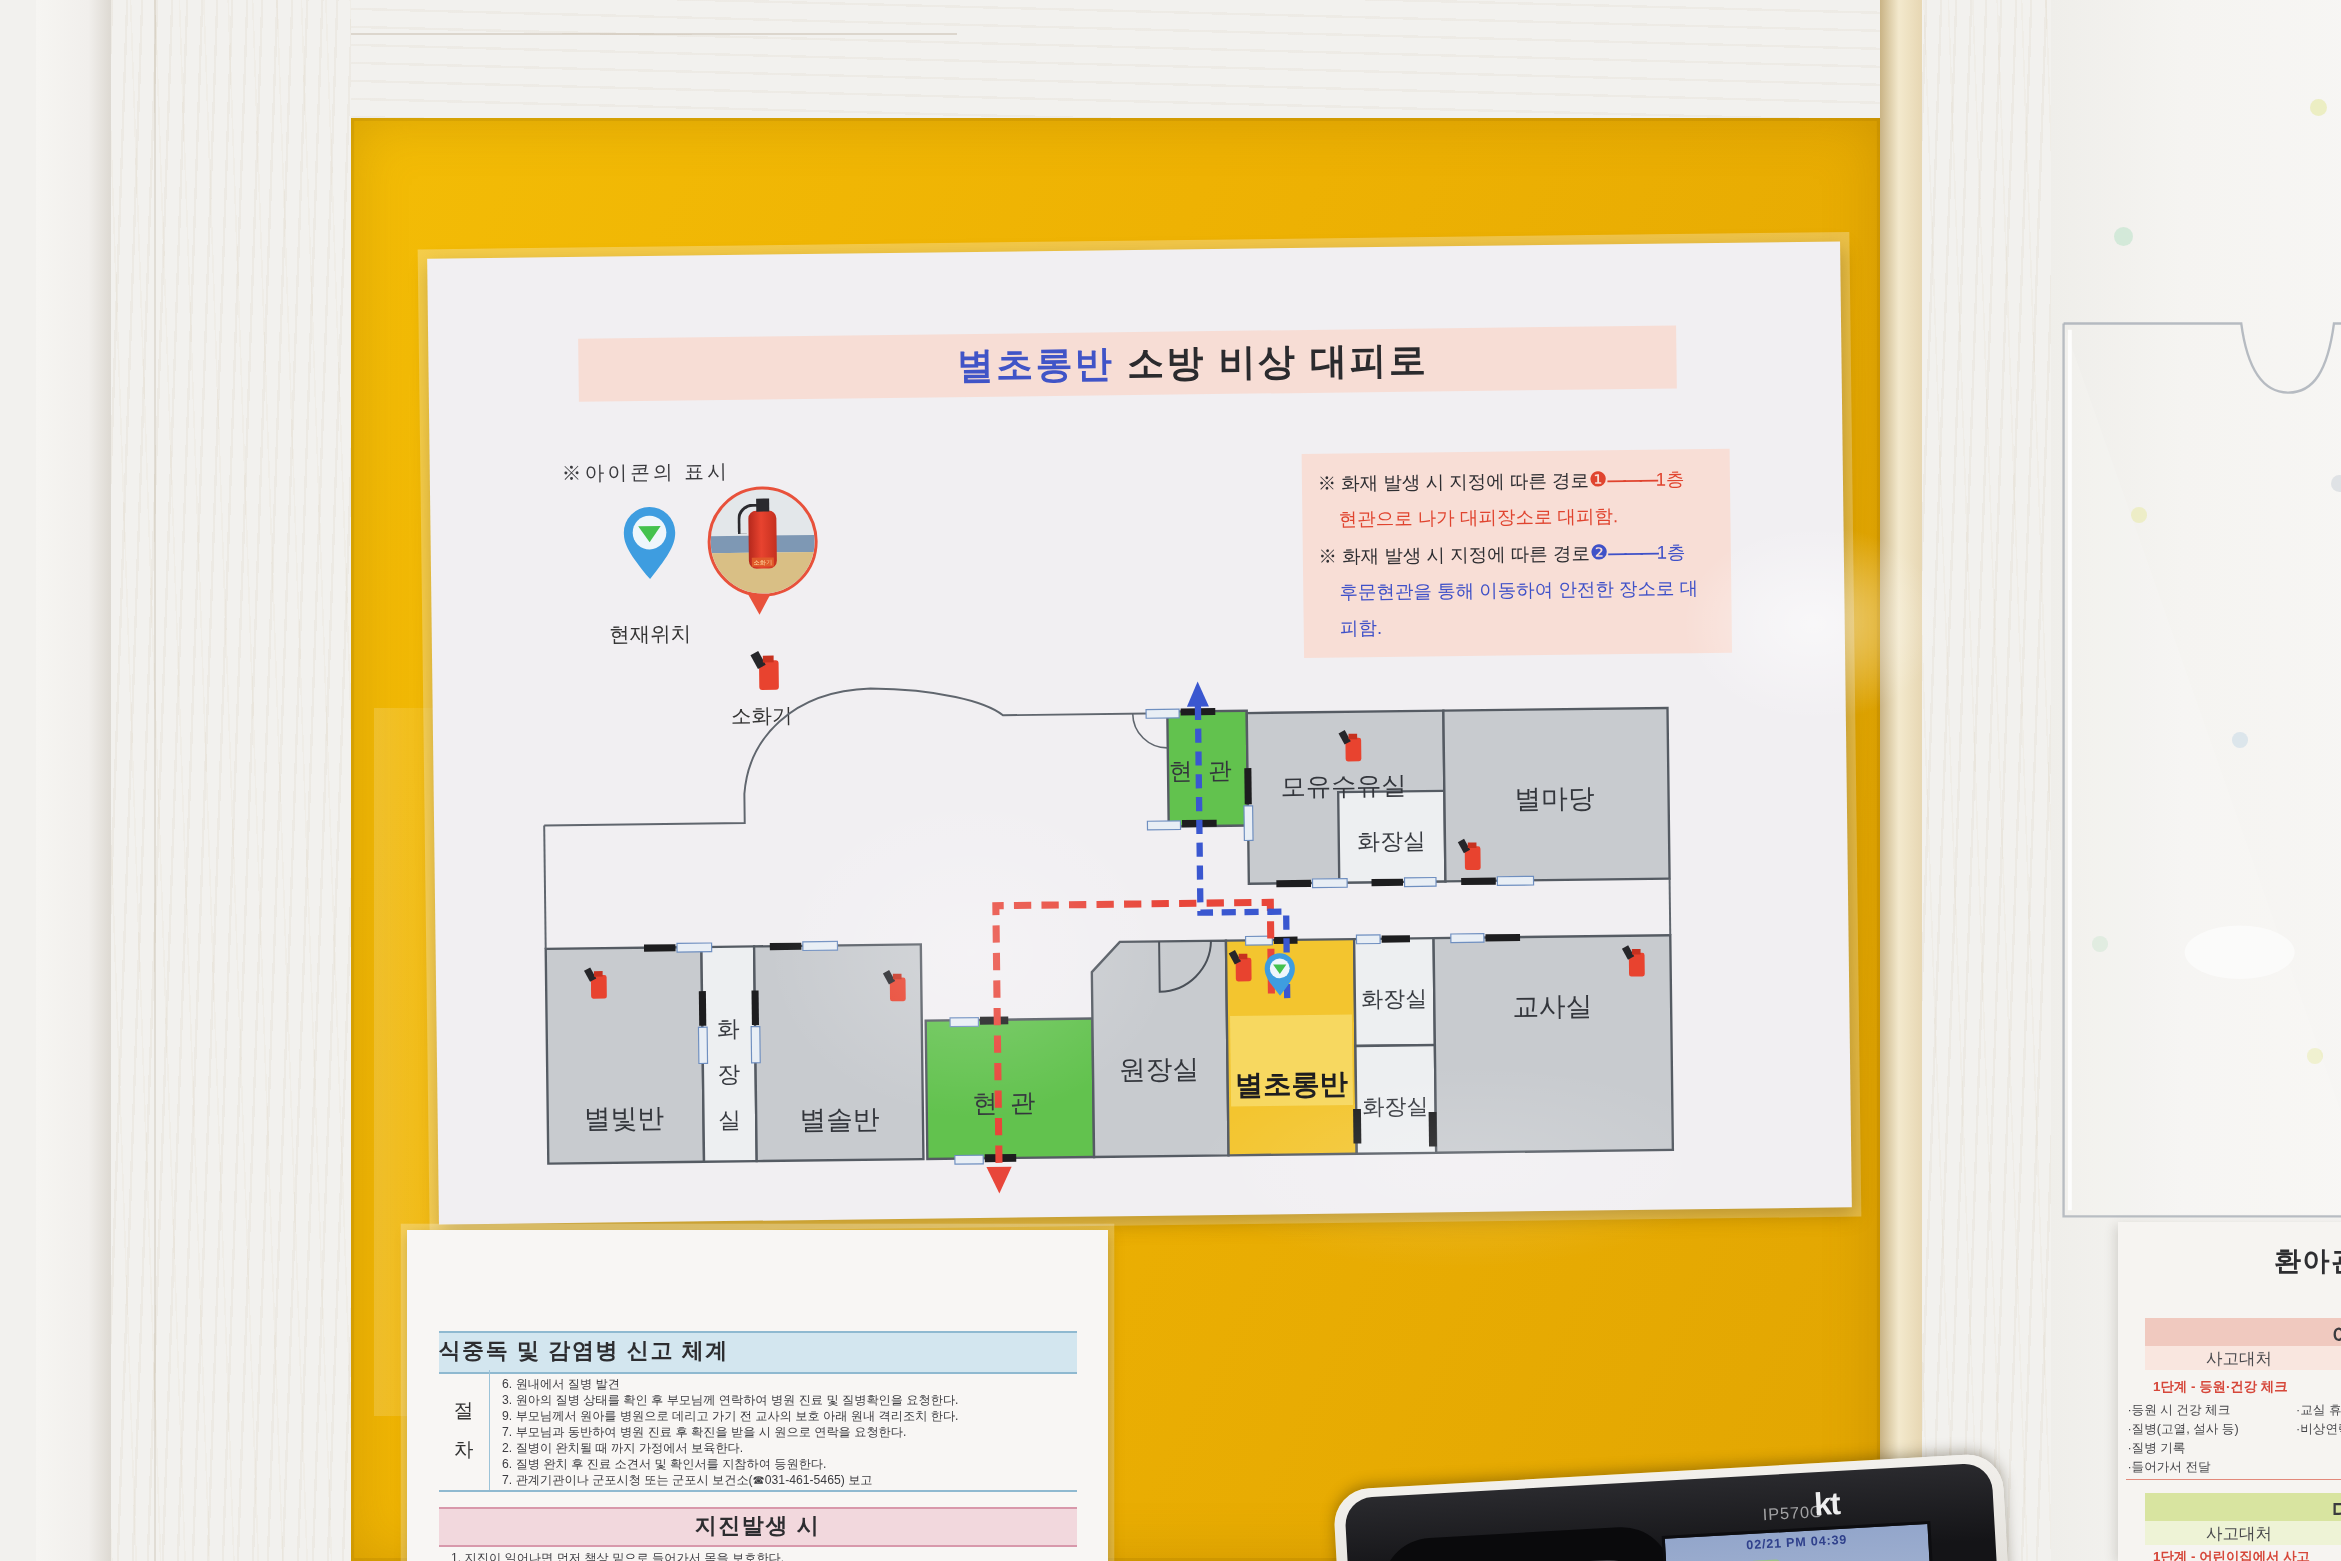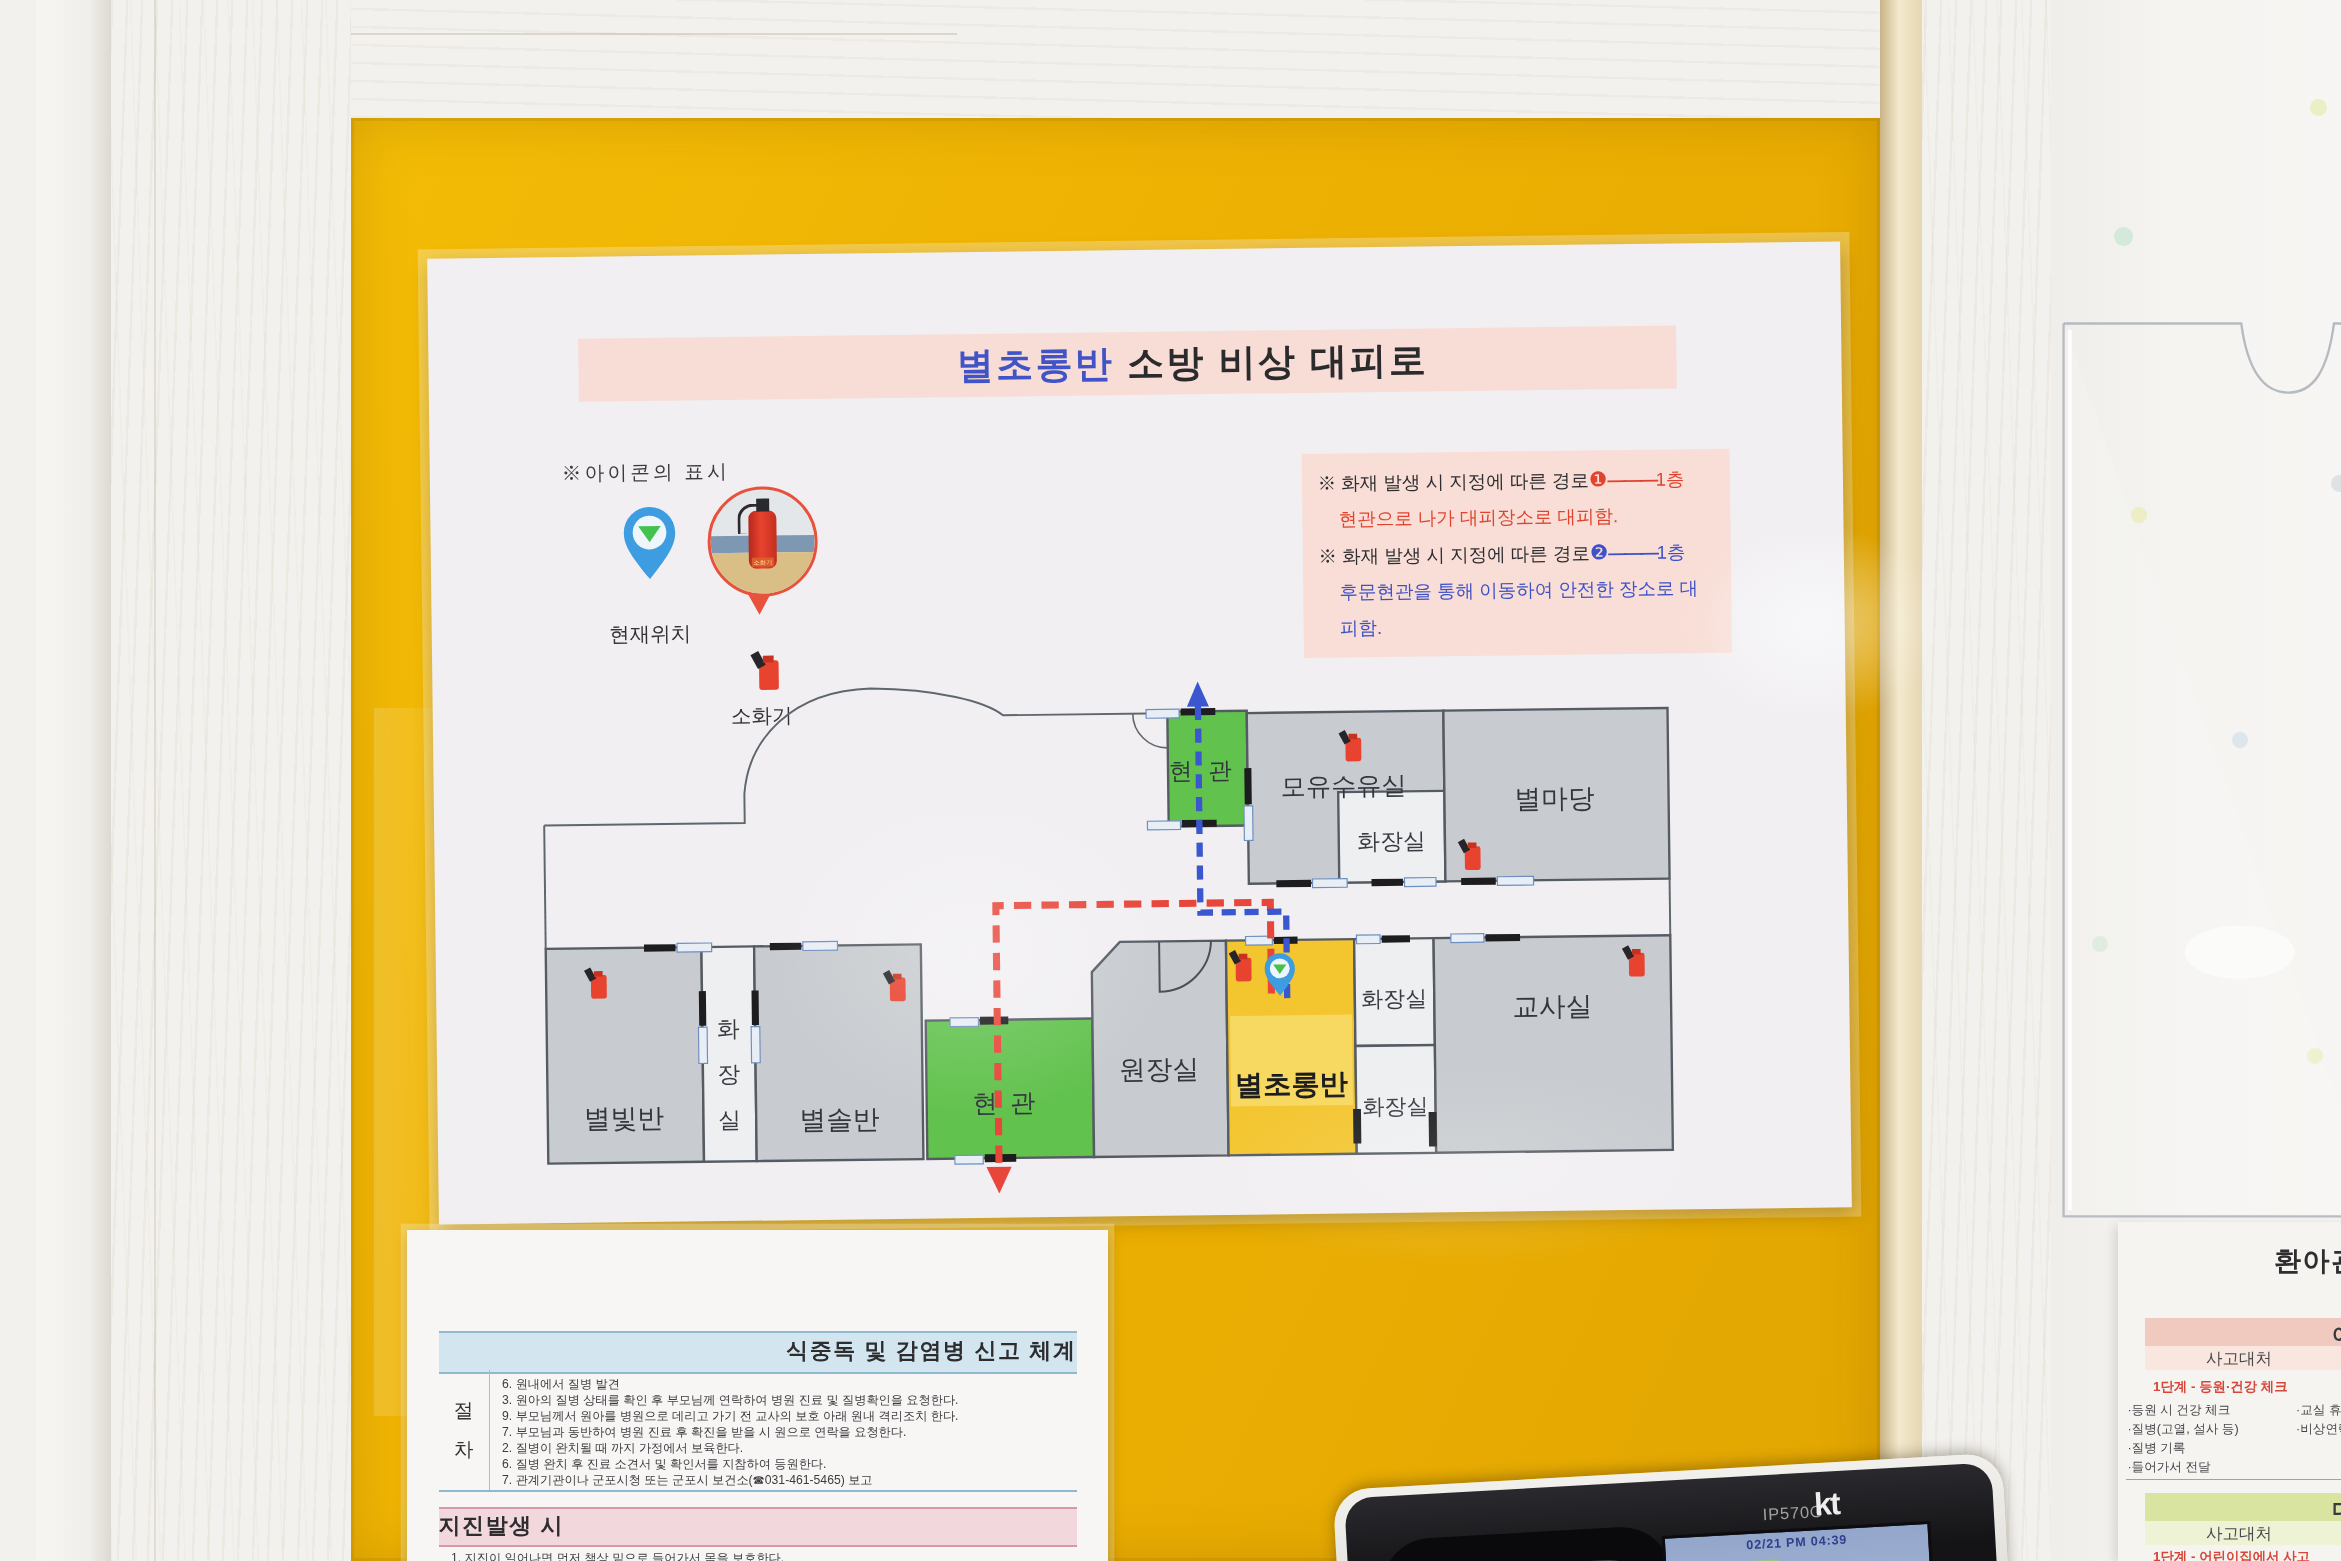--- a/index.html
+++ b/index.html
@@ -67,29 +67,29 @@
   .rlabel{fill:#33363c;font-size:34px;}
   .rlabel-s{fill:#383b41;font-size:29px;}
 
   
   .doc1{left:371px;top:1230px;width:701px;height:331px;background:#f8f6f4;
     box-shadow:1.6px 4.7px 12.6px rgba(110,80,5,.35),0 0 0 6.3px rgba(255,255,255,.25);}
   .doc1-title{left:0;top:30px;width:100%;text-align:center;font-size:31.5px;font-weight:bold;
     color:#2d2d30;letter-spacing:3.9px;}
   .bar-blue{left:31.5px;top:101px;width:638px;height:39px;background:#d3e6ef;
     border-top:2.4px solid #8fb9d0;border-bottom:2.4px solid #8fb9d0;
-    text-align:right;line-height:36px;font-size:22px;font-weight:bold;color:#2d2d30;letter-spacing:1.6px;}
+    text-align:left;line-height:36px;font-size:22px;font-weight:bold;color:#2d2d30;letter-spacing:1.6px;}
   .proc{left:31.5px;top:140px;width:638px;height:120px;display:flex;border-bottom:2.4px solid #8fb9d0;}
   .proc-side{width:50px;border-right:1.6px solid #9cc3d8;display:flex;flex-direction:column;
     justify-content:center;align-items:center;gap:12.6px;font-size:19.7px;color:#333;}
   .proc-items{flex:1;padding:6.3px 0 0 12.6px;}
   .proc-items div{font-size:12.2px;line-height:16px;color:#3c3c40;white-space:nowrap;}
   .bar-pink{left:31.5px;top:277px;width:638px;height:36px;background:#f2d8dd;
     border-top:2.4px solid #d898ab;border-bottom:2.4px solid #d898ab;
-    line-height:33px;font-size:22px;font-weight:bold;color:#2d2d30;letter-spacing:1.6px;}
+    text-align:center;line-height:33px;font-size:22px;font-weight:bold;color:#2d2d30;letter-spacing:1.6px;}
   .doc1-last{left:44px;top:320px;font-size:12.2px;color:#3c3c40;white-space:nowrap;}
 
   
   .doc2{left:2082px;top:1222px;width:315px;height:339px;background:#f6f4f1;
     box-shadow:-3.1px 3.1px 11px rgba(60,55,45,.18);font-family:"Liberation Sans",sans-serif;}
   .doc2 .ttl{left:156px;top:20.5px;font-size:27px;font-weight:bold;color:#2e2e31;letter-spacing:1.6px;white-space:nowrap;}
   .band{left:27px;width:299px;height:28px;}
   .band span{white-space:nowrap;}
   .subrow{left:27px;width:299px;height:23.6px;}
   .red-step{color:#d6473a;font-weight:bold;font-size:13.4px;white-space:nowrap;}

